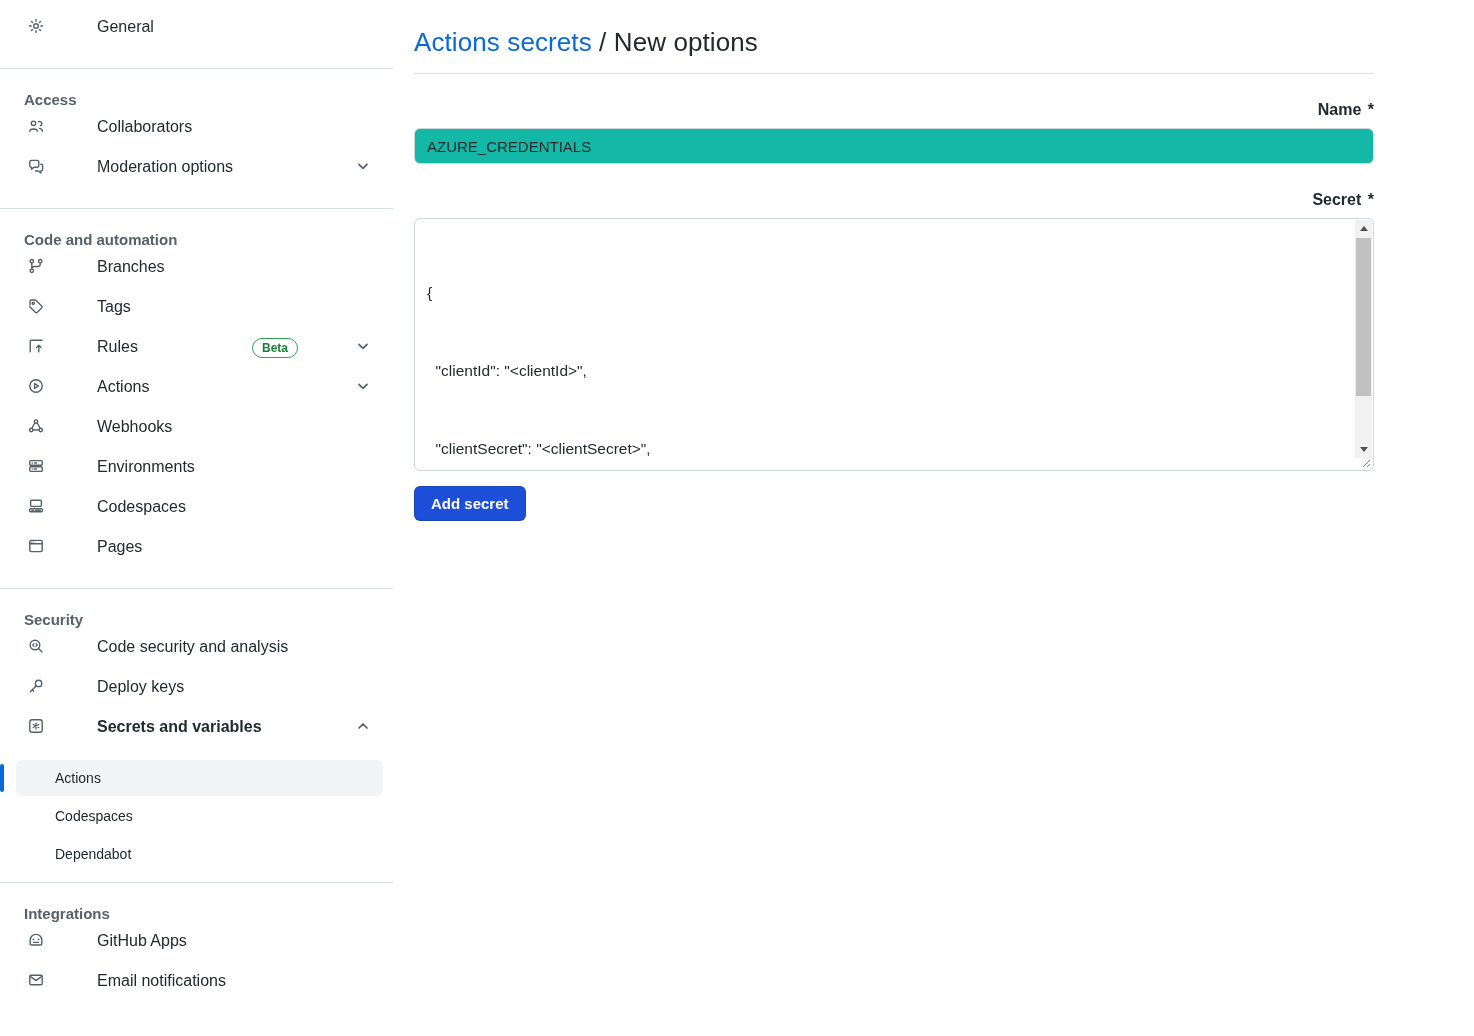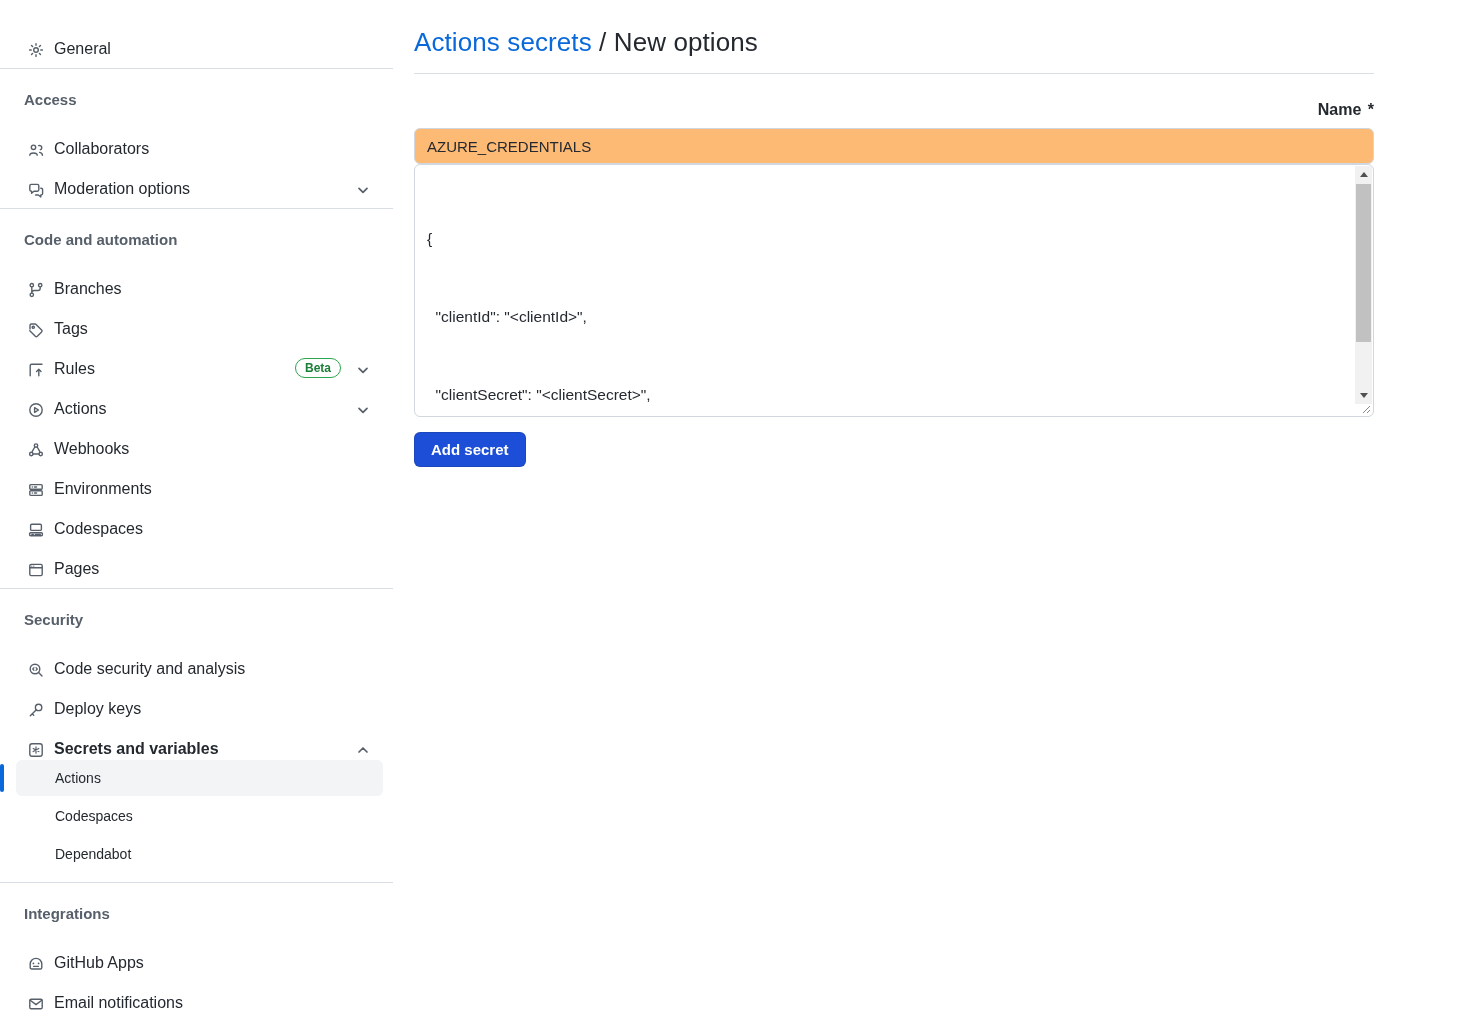--- a/index.html
+++ b/index.html
@@ -27,26 +27,27 @@
   .side-section { padding-top: 14px; }
   .section-title {
     padding: 8px 0 10px 24px;
     font-size: 15px;
     font-weight: 700;
     color: #57606a;
   }
   .nav-item {
     height: 40px;
     display: flex;
-    align-items: flex-end;
+    align-items: flex-start;
     padding: 0 22px 0 28px;
     cursor: pointer;
     font-size: 16px;
     color: #24292f;
     position: relative;
+    gap: 43px;
   }
   .nav-item .oct {
     width: 16px; height: 16px;
     margin-right: 10px;
     color: #57606a;
     flex: 0 0 16px;
   }
   .nav-item .label { flex: 1 1 auto; }
   .nav-item .label.bold { font-weight: 700; }
   .chev { width: 16px; height: 16px; color: #57606a; flex: 0 0 16px; }
@@ -116,21 +117,21 @@
   .req { font-weight: 700; color: #24292f; padding-left: 2px; }
   .name-input {
     width: 100%;
     height: 36px;
     border: 1px solid #d0d7de;
     border-radius: 6px;
     padding: 0 12px;
     font-family: "Liberation Sans", "DejaVu Sans", sans-serif;
     font-size: 15px;
     color: #24292f;
-    background: #fdba74;
+    background: #14b8a6;
     outline: none;
   }
   .secret-box {
     position: relative;
     height: 253px;
     border: 1px solid #d0d7de;
     border-radius: 6px;
     background: #ffffff;
     overflow: hidden;
     cursor: text;
@@ -444,20 +445,24 @@
   </div>
 
   <hr class="head-divider">
 
   <div class="field-label">
     <span>Name</span>
     <span class="req">*</span>
   </div>
   <input class="name-input" type="text" value="AZURE_CREDENTIALS" style="">
 
+  <div class="field-label">
+    <span>Secret</span>
+    <span class="req">*</span>
+  </div>
 
   <div class="secret-box">
     <div class="secret-lines">
       <div>{</div>
       <div>  "clientId": "&lt;clientId&gt;",</div>
       <div>  "clientSecret": "&lt;clientSecret&gt;",</div>
       
       
       
       

